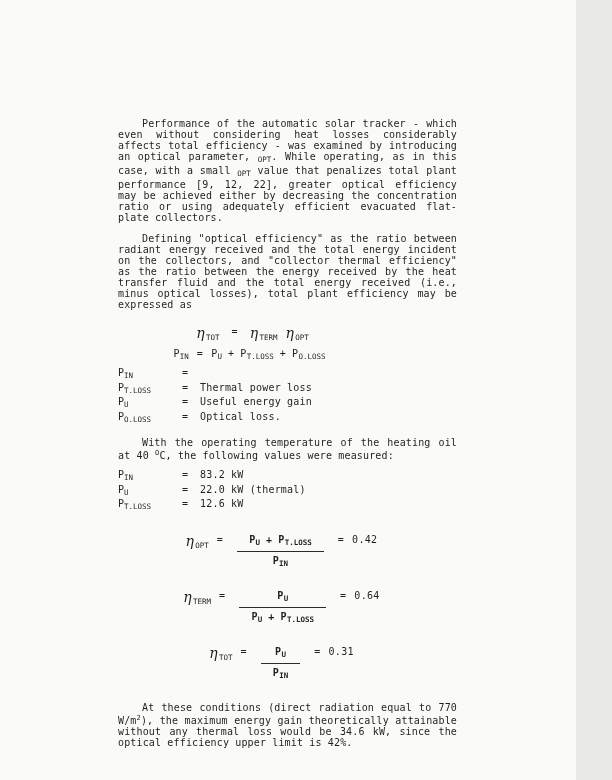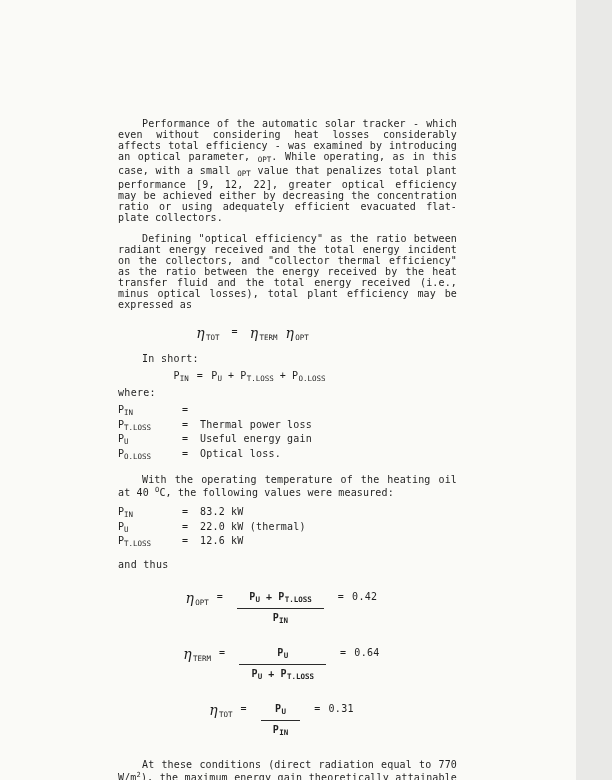--- a/index.html
+++ b/index.html
@@ -69,33 +69,31 @@
 
     <p class="para p2">Defining "optical efficiency" as the ratio between radiant energy received and the total energy incident on the collectors, and "collector thermal efficiency" as the ratio between the energy received by the heat transfer fluid and the total energy received (i.e., minus optical losses), total plant efficiency may be expressed as</p>
 
     <div class="eq eq-main">
       <span class="term"><span class="eta">η</span><span class="sb">TOT</span></span>
       <span class="op">=</span>
       <span class="term"><span class="eta">η</span><span class="sb">TERM</span></span>
       <span class="term"><span class="eta">η</span><span class="sb">OPT</span></span>
     </div>
 
-    <p class="label label-inshort">In short:</p>
 
     <div class="eq eq-balance">
       <span><span>P</span><span class="sb">IN</span></span>
       <span class="op">=</span>
       <span><span>P</span><span class="sb">U</span></span>
       <span class="plus">+</span>
       <span><span>P</span><span class="sb">T.LOSS</span></span>
       <span class="plus">+</span>
       <span><span>P</span><span class="sb">O.LOSS</span></span>
     </div>
 
-    <p class="label label-where">where:</p>
 
     <div class="def-list">
       <div class="row">
         <span class="sym"><span>P</span><span class="sb">IN</span></span>
         <span class="deq">=</span>
       </div>
       <div class="row">
         <span class="sym"><span>P</span><span class="sb">T.LOSS</span></span>
         <span class="deq">=</span>
         <span class="desc">Thermal power loss</span>
@@ -125,21 +123,20 @@
         <span class="deq">=</span>
         <span class="desc">22.0 kW (thermal)</span>
       </div>
       <div class="row">
         <span class="sym"><span>P</span><span class="sb">T.LOSS</span></span>
         <span class="deq">=</span>
         <span class="desc">12.6 kW</span>
       </div>
     </div>
 
-    <p class="label label-andthus">and thus</p>
 
     <div class="eq eq-frac">
       <span class="term"><span class="eta">η</span><span class="sb">OPT</span></span>
       <span class="op">=</span>
       <span class="frac">
         <span class="num"><span>P</span><span class="sb">U</span><span class="plus">+</span><span>P</span><span class="sb">T.LOSS</span></span>
         <span class="bar"></span>
         <span class="den"><span>P</span><span class="sb">IN</span></span>
       </span>
       <span class="op">=</span>

